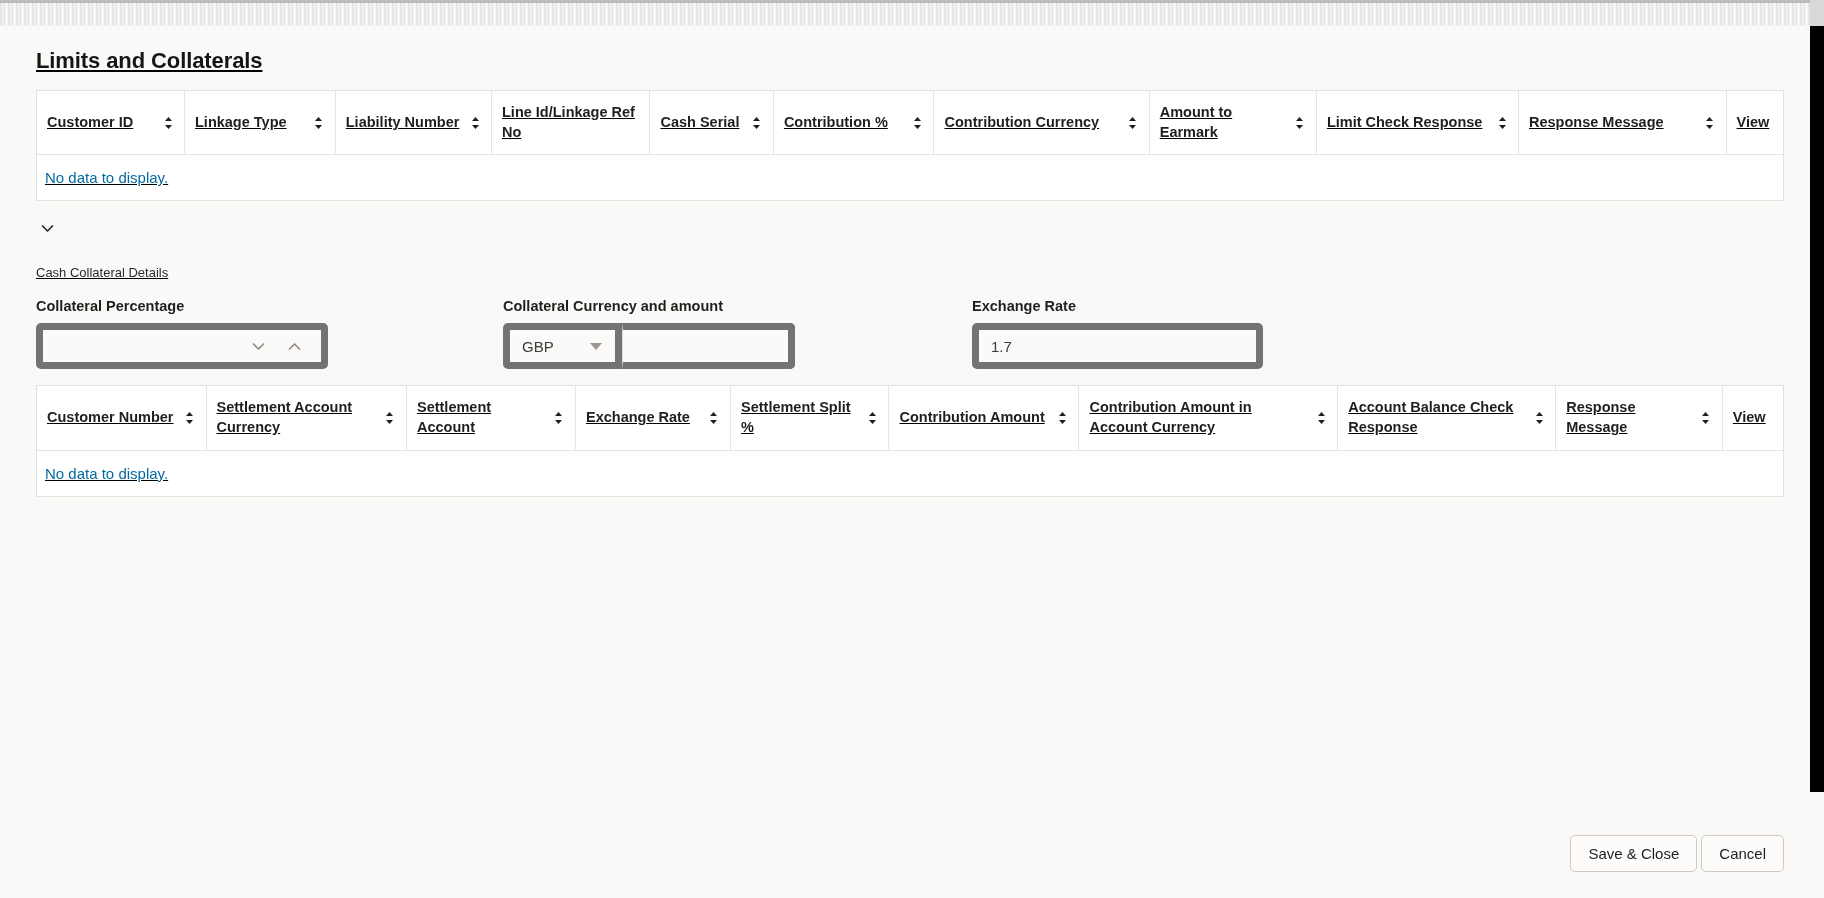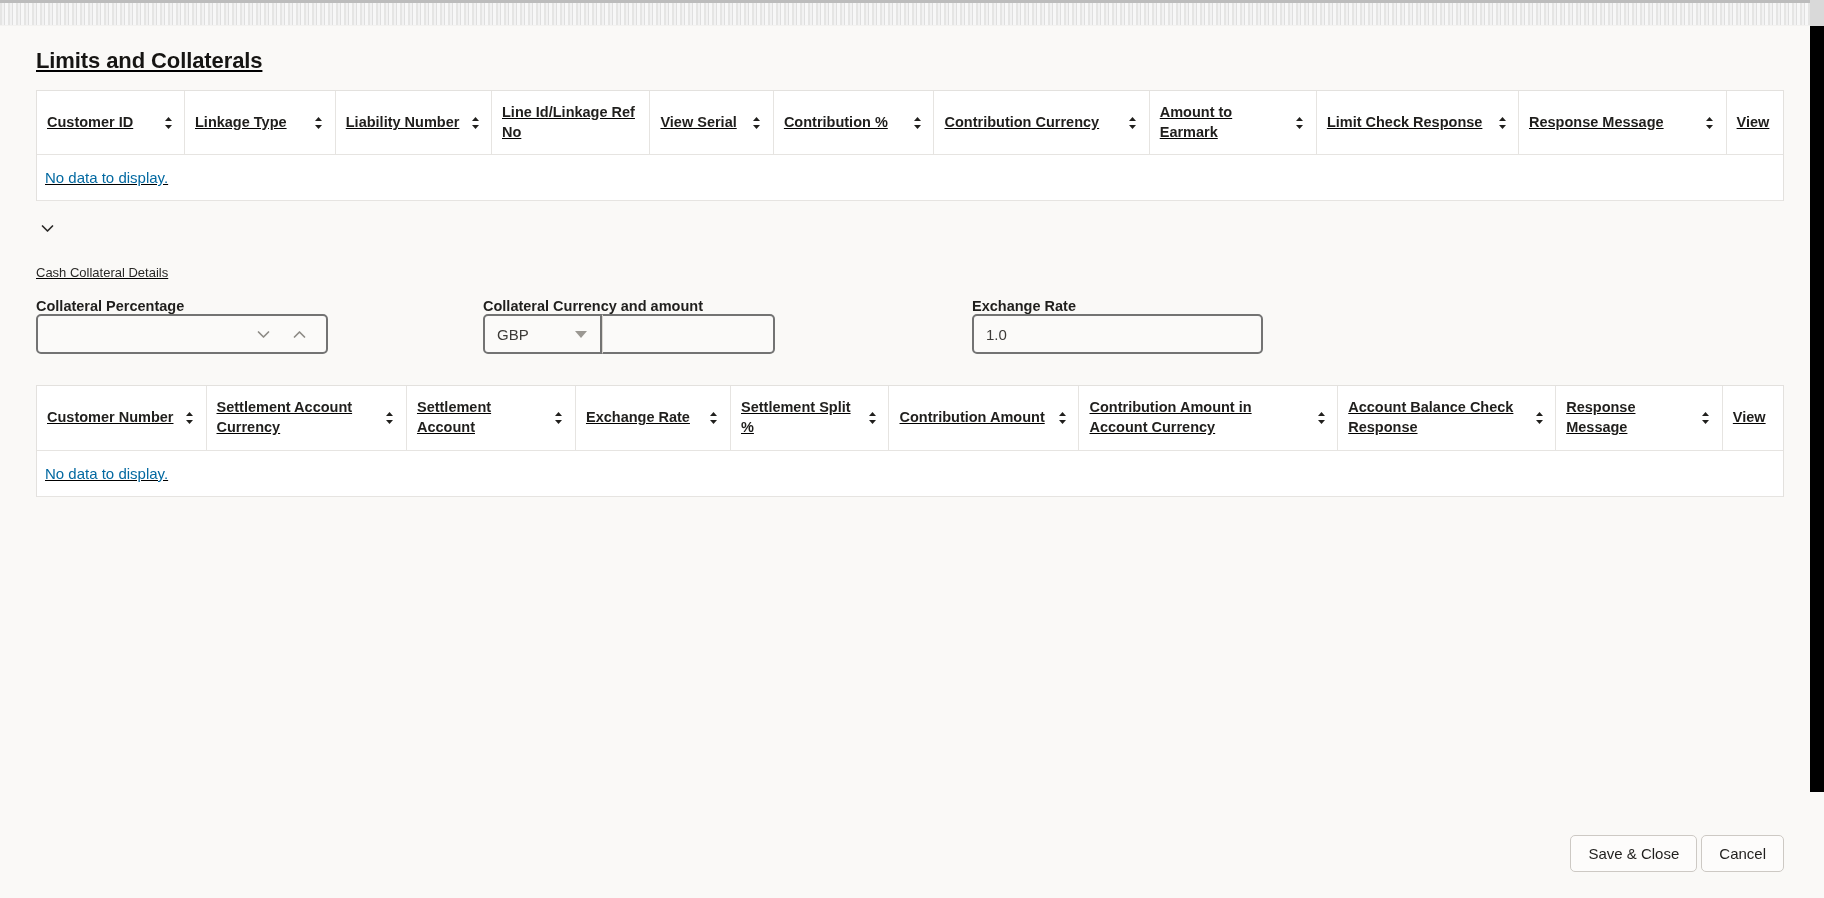--- a/index.html
+++ b/index.html
@@ -151,26 +151,26 @@
     position: relative;
     margin: 18px 0 0 36px;
     height: 70px;
     width: 1748px;
   }
   .field { position: absolute; top: 0; }
   .field-label {
     font-size: 14.5px;
     font-weight: bold;
     color: #201f1d;
-    margin-bottom: 0;
+    margin-bottom: 9px;
     display: block;
   }
   .ctl {
     height: 40px;
-    border: 2px solid #737373;
+    border: 7px solid #737373;
     border-radius: 5px;
     background: #fbfaf9;
     display: flex;
     align-items: center;
     font-size: 15px;
     color: #3d3b38;
     padding: 16px 12px;
   }
   .stepper {
     width: 292px;
@@ -293,21 +293,21 @@
                 </span>
               </div>
             </th>
             <th>
               <div class="th-inner">
                 <span class="th-text">Line Id/Linkage Ref No</span>
               </div>
             </th>
             <th>
               <div class="th-inner">
-                <span class="th-text">View Serial</span>
+                <span class="th-text">Cash Serial</span>
                 <span class="sort-ico">
                   <svg width="11" height="16" viewBox="0 0 11 16" fill="none" aria-hidden="true">
                     <path d="M5.5 2 L9 6 L2 6 Z" fill="currentColor"></path>
                       <path d="M5.5 14 L9 10 L2 10 Z" fill="currentColor"></path>
                   </svg>
                 </span>
               </div>
             </th>
             <th>
               <div class="th-inner">
@@ -398,37 +398,37 @@
             </svg>
           </span>
           <span class="step-btn">
             <svg width="17" height="17" viewBox="0 0 17 17" fill="none" aria-hidden="true">
               <path d="M3.5 11 L8.5 6 L13.5 11" stroke="currentColor" stroke-width="1.7" stroke-linecap="round" stroke-linejoin="round"></path>
             </svg>
           </span>
         </div>
       </div>
 
-      <div class="field" style="left:447px;">
+      <div class="field" style="left:467px;">
         <span class="field-label">Collateral Currency and amount</span>
         <div class="ccy-group">
           <div class="ctl ccy-select">
             <span>GBP</span>
             <span class="caret-down"></span>
           </div>
           <div class="ctl ccy-amount">
             <span></span>
           </div>
         </div>
       </div>
 
       <div class="field" style="left:936px;">
         <span class="field-label">Exchange Rate</span>
         <div class="ctl rate-input">
-          <span>1.0</span>
+          <span>1.7</span>
         </div>
       </div>
 
     </div>
 
     <div class="table-wrap" style="margin-top:17px;">
       <table class="grid">
         <colgroup>
           <col style="width:145px">
             <col style="width:172px">

